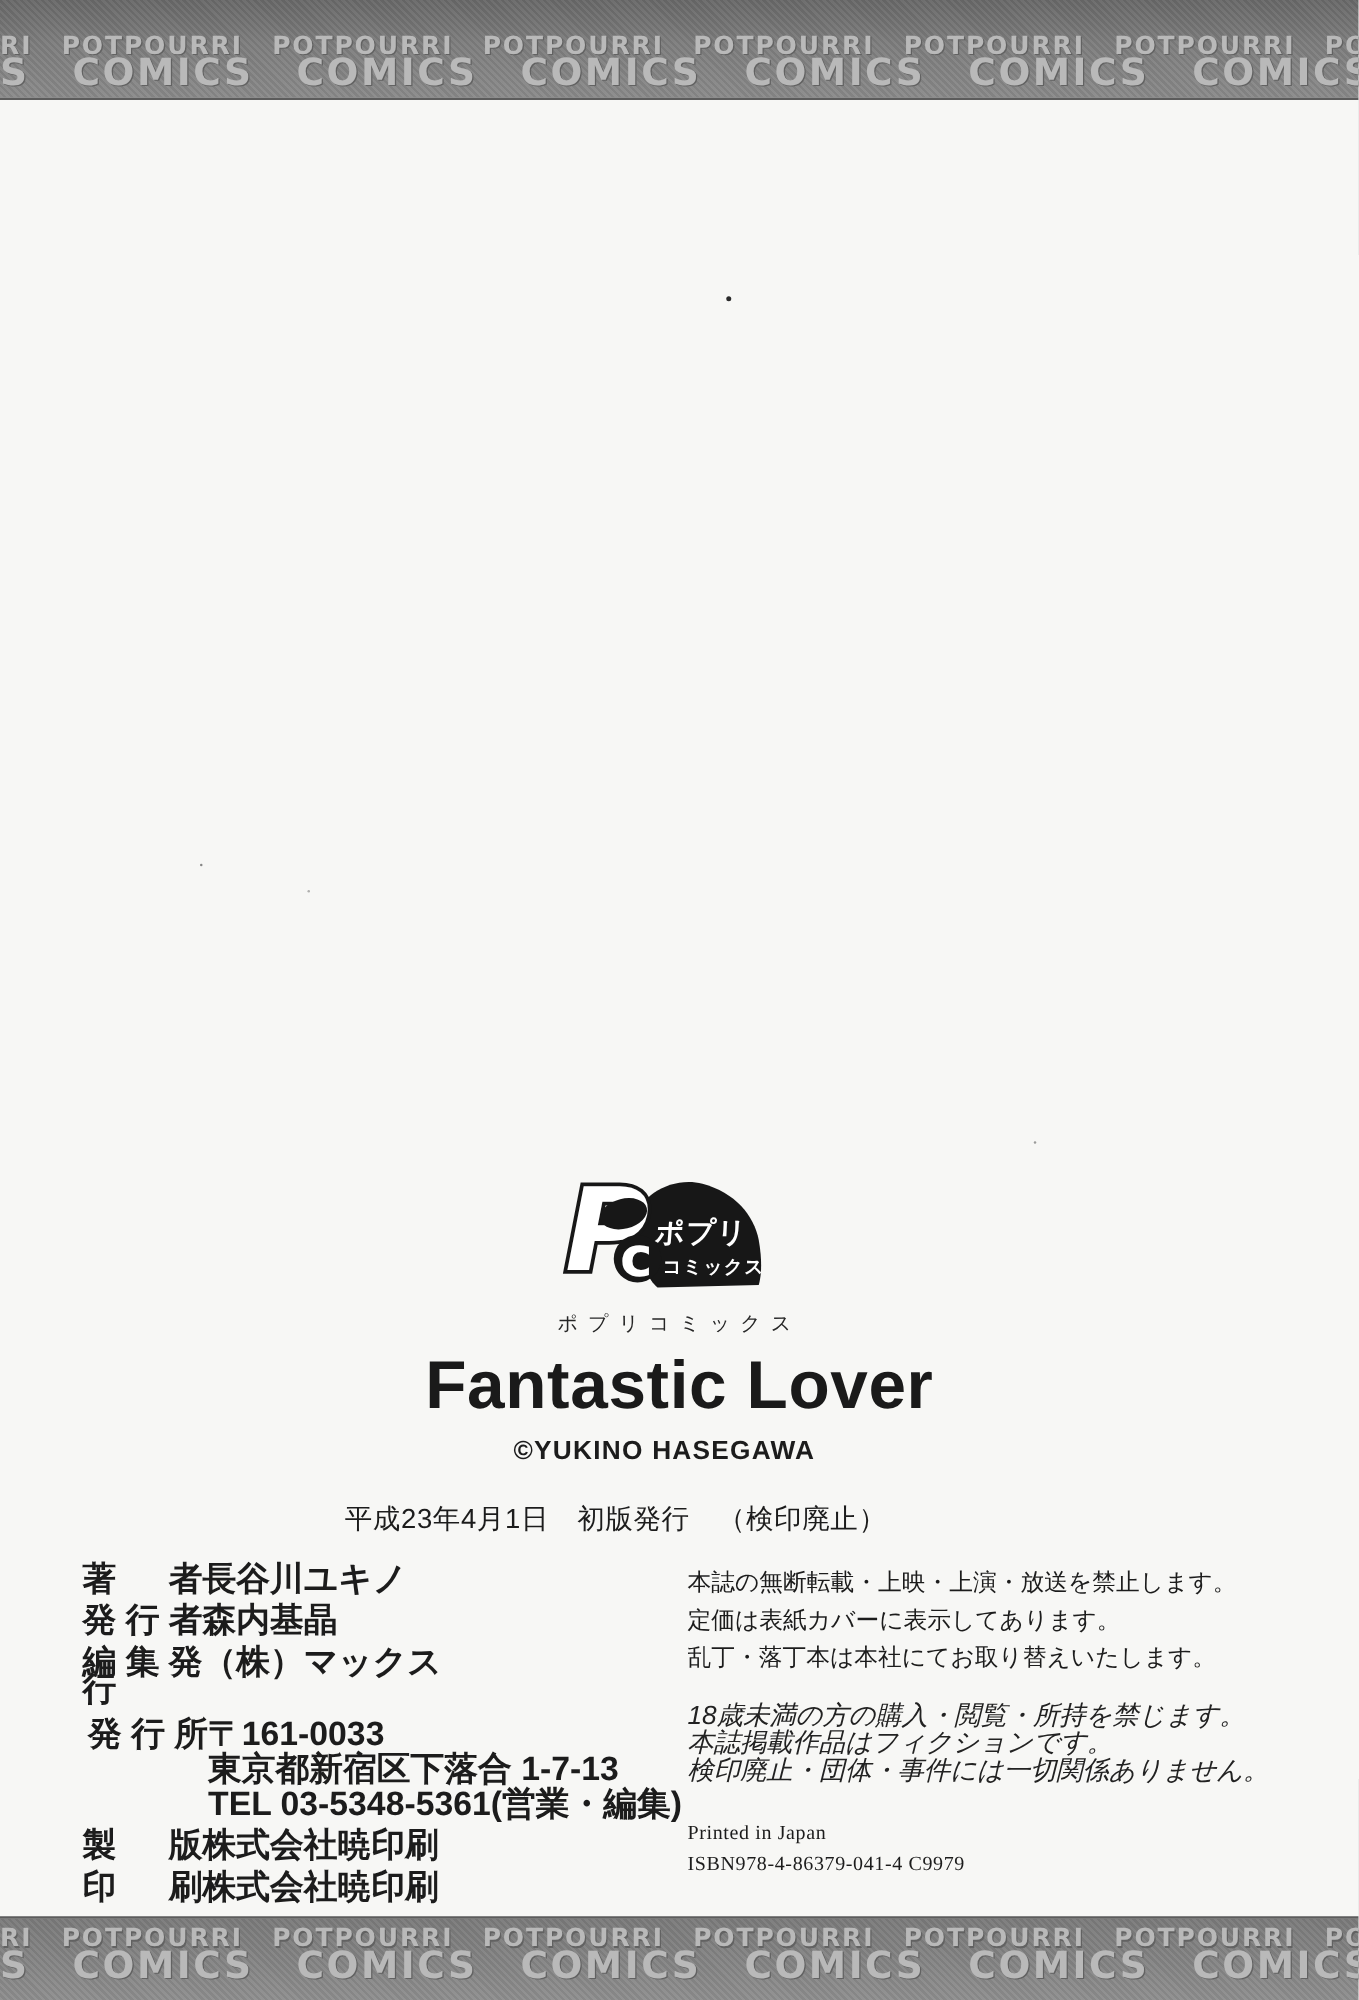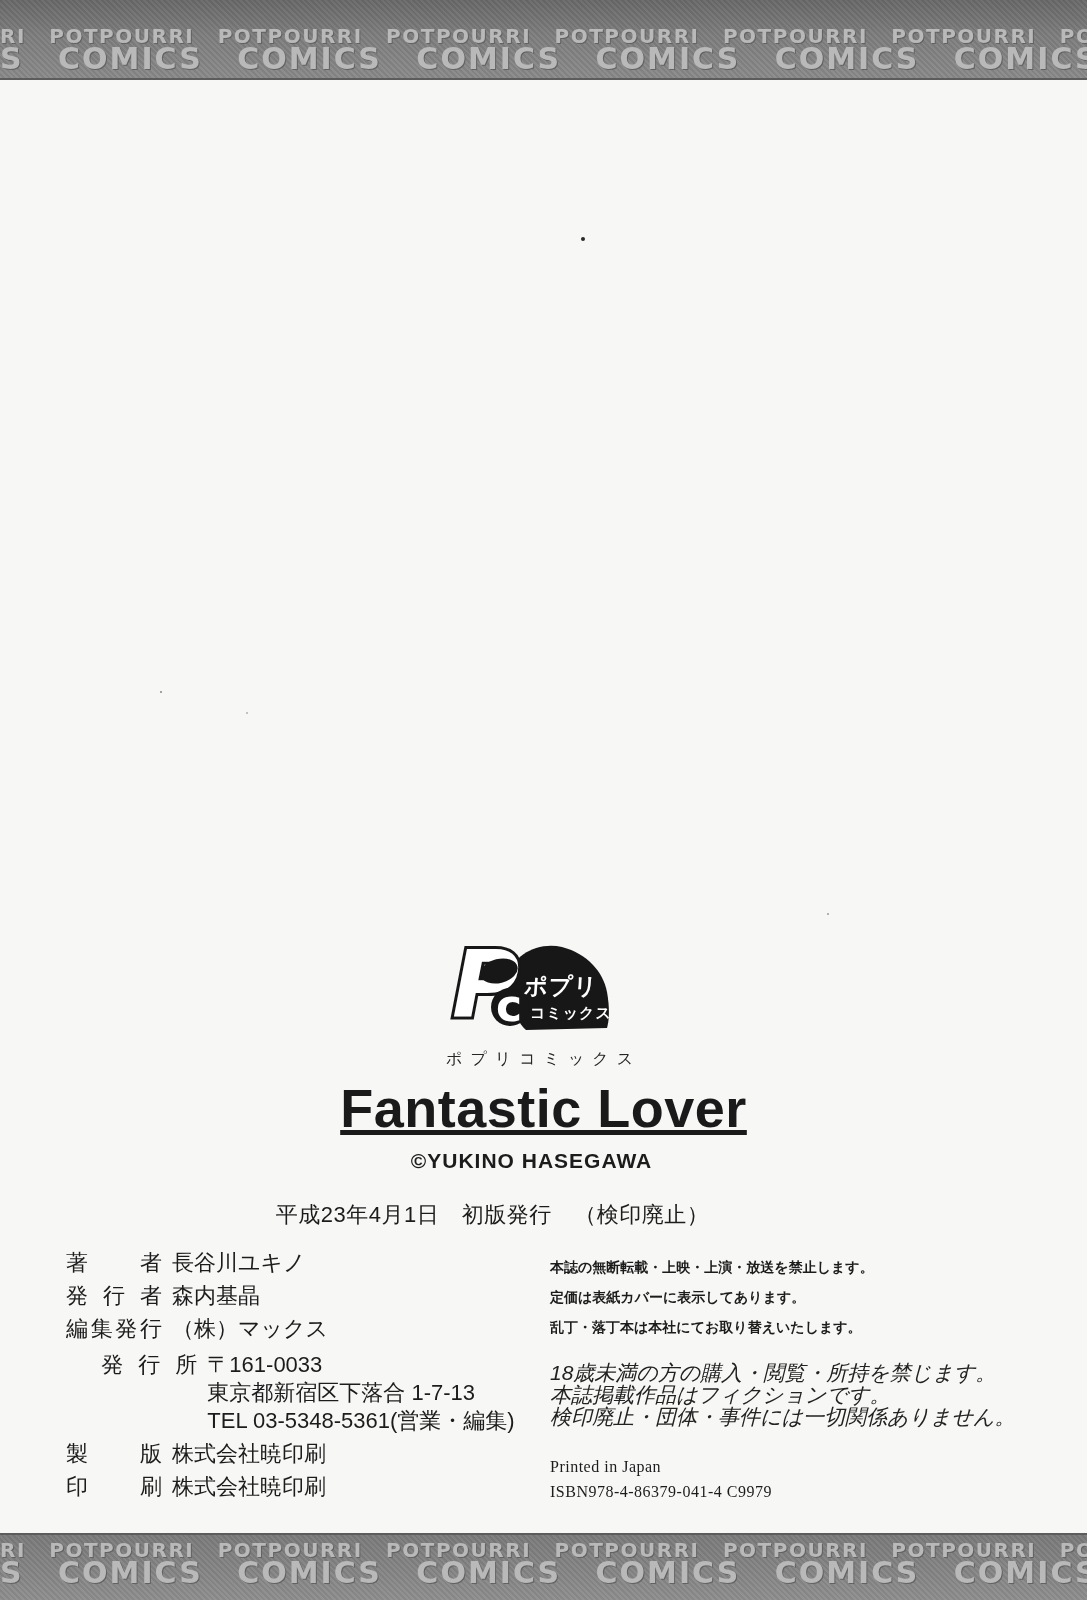--- a/index.html
+++ b/index.html
@@ -55,44 +55,43 @@
   .logo{position:absolute;left:450px;top:934px;width:165px;height:102px;}
   
   .series{
     position:absolute;top:1049px;left:0;width:100%;
     text-align:center;font-size:16px;letter-spacing:8px;color:#262626;
   }
   .title{
     position:absolute;top:1081px;left:0;width:100%;margin:0;
     text-align:center;font-size:54px;font-weight:bold;letter-spacing:0.5px;color:#1a1a1a;
     line-height:1.0;
-    text-decoration:underline;
   }
   .copyright{
     position:absolute;top:1149px;left:-12px;width:100%;
     text-align:center;font-size:21px;font-weight:bold;letter-spacing:1px;
   }
   .dateline{
     position:absolute;top:1200px;left:-51px;width:100%;
     text-align:center;font-size:22px;letter-spacing:0.5px;
   }
   
   .info{position:absolute;top:1252px;left:66px;width:960px;display:flex;}
-  .info-left{width:484px;flex-shrink:0;font-size:22px;}
+  .info-left{width:484px;flex-shrink:0;font-size:27px;font-weight:bold;}
   .row{display:flex;line-height:22px;margin-bottom:11px;}
   .row-label{
     display:inline-block;width:96px;flex-shrink:0;
     text-align:justify;text-align-last:justify;
   }
-  .row-value{margin-left:10px;}
+  .row-value{}
   .row-multi{line-height:28px;margin-bottom:8px;justify-content:center;}
   .row-multi .row-label{line-height:28px;}
   .addr-lines div{line-height:28px;}
   .info-right{flex:1;padding-left:0px;}
-  .notice-main{margin:0;font-size:14px;font-weight:bold;line-height:30px;}
+  .notice-main{margin:0;font-size:19px;font-weight:normal;line-height:30px;}
   .notice-sub{margin:20px 0 0 0;font-size:21px;line-height:22px;color:#222;font-style:italic;}
   .printed-block{
     margin-top:26px;
     font-family:"Liberation Serif","DejaVu Serif",serif;
     font-size:16px;line-height:25px;letter-spacing:0.5px;
   }
   
   .speck{position:absolute;border-radius:50%;background:#2a2a2a;}
   .speck.s1{left:581px;top:237px;width:4px;height:4px;}
   .speck.s2{left:160px;top:691px;width:2px;height:2px;opacity:.55;}

